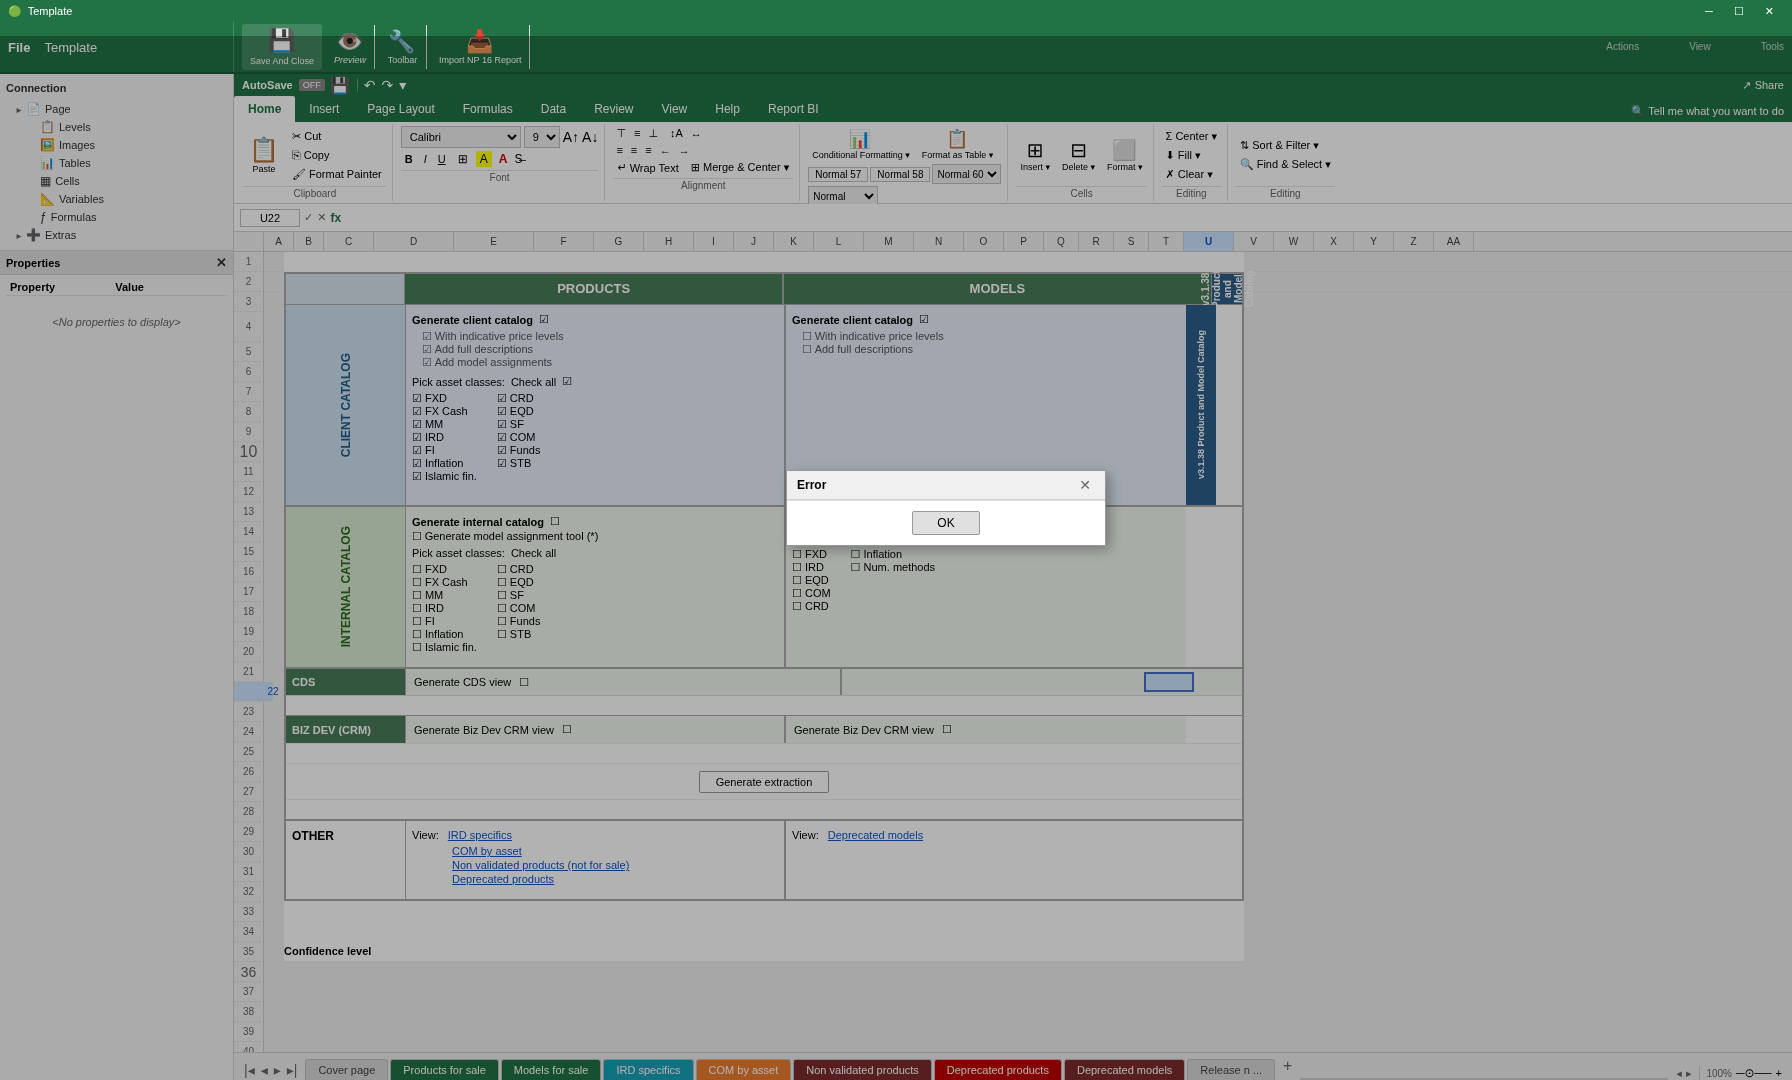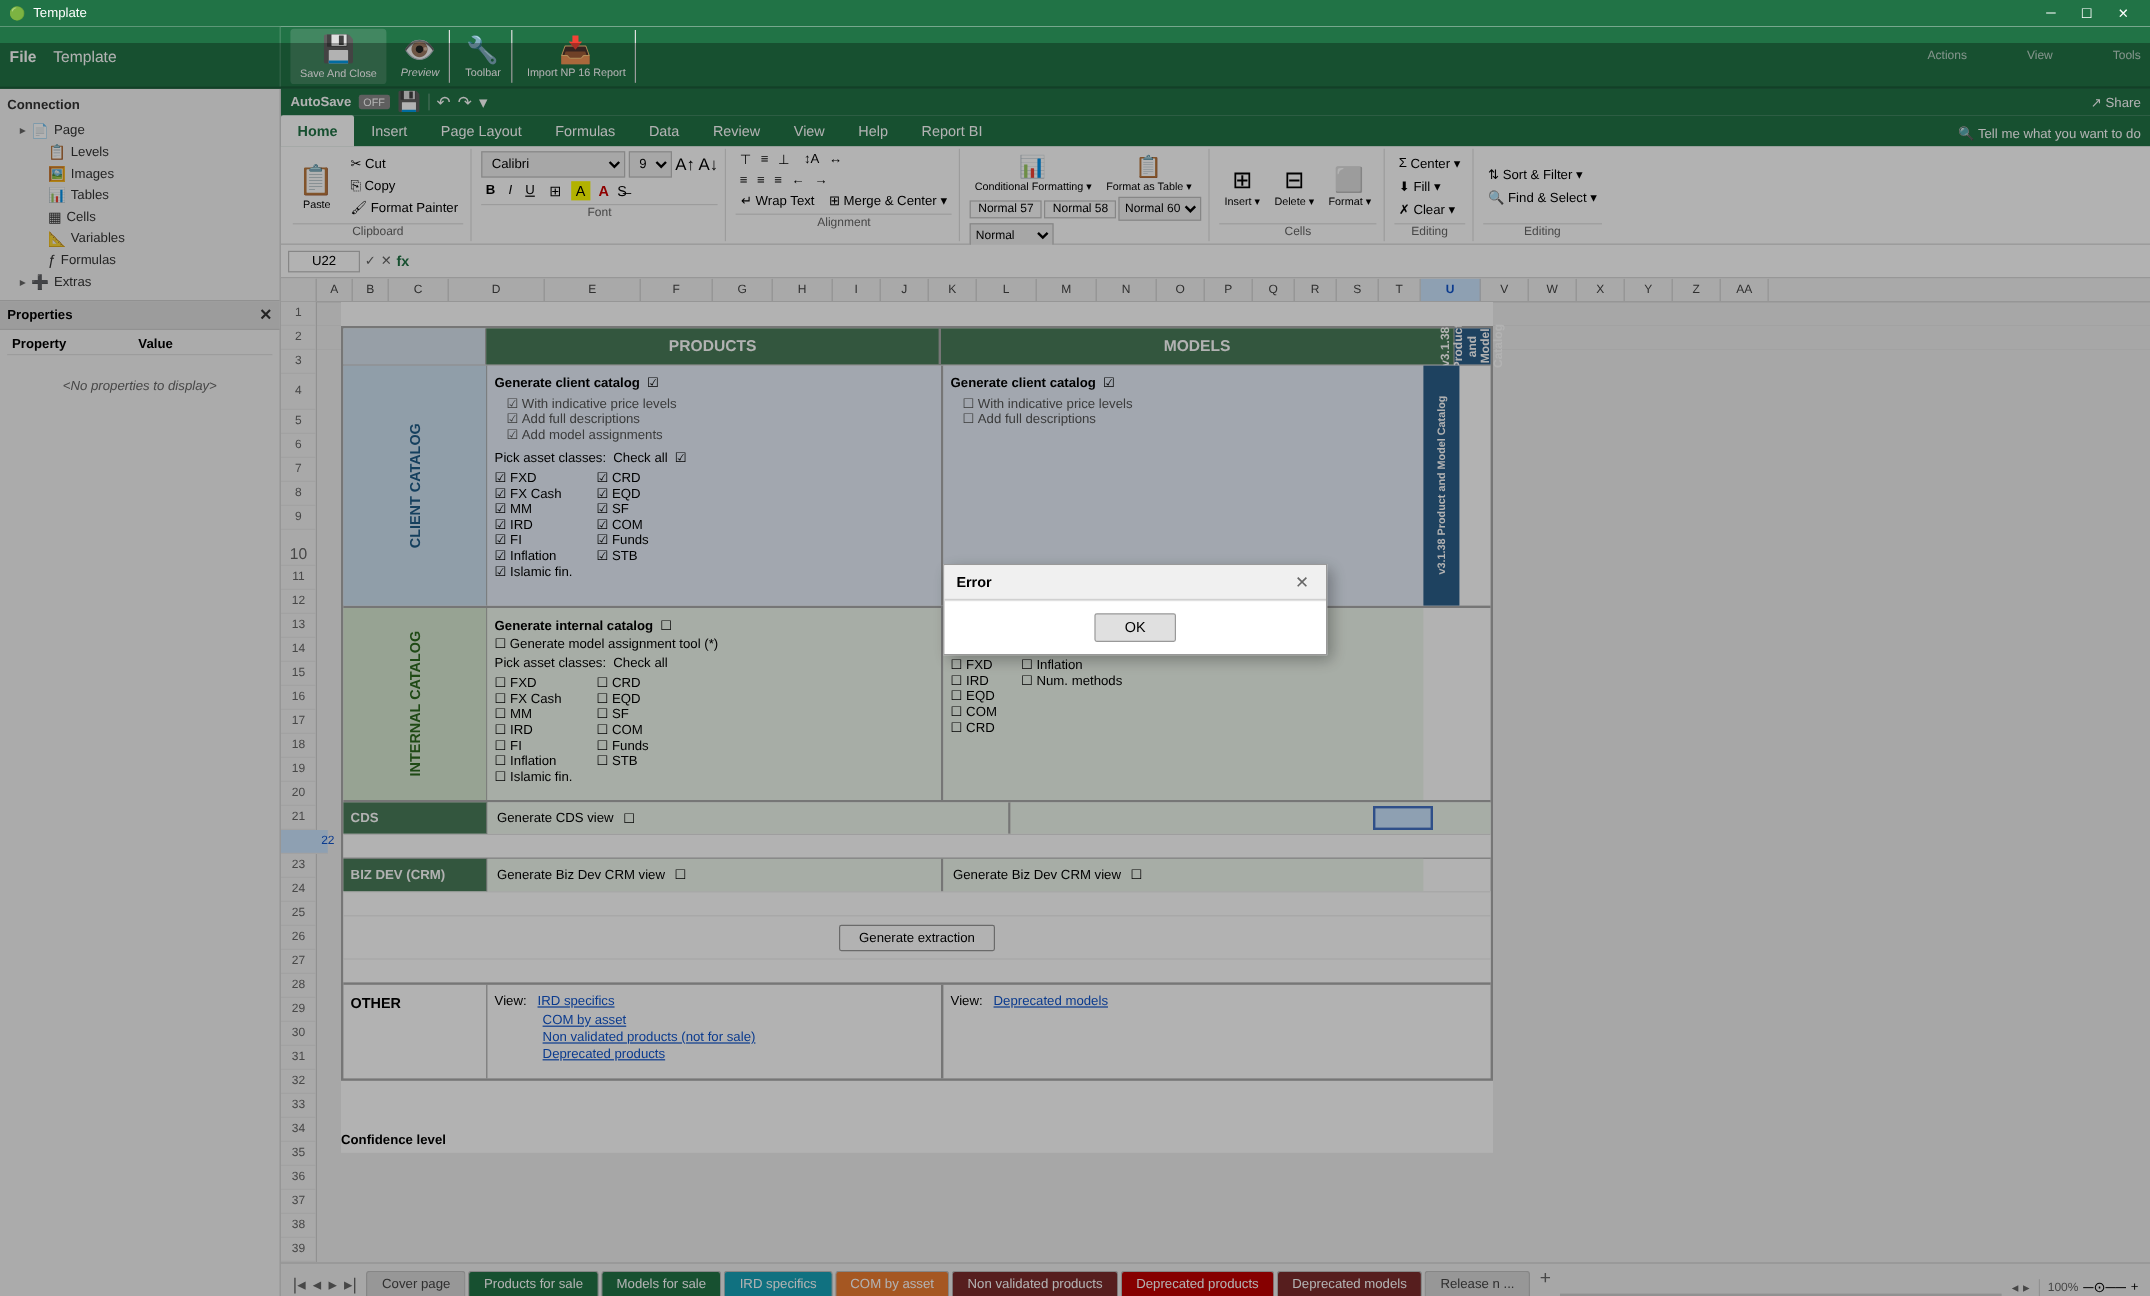--- a/index.html
+++ b/index.html
@@ -405,21 +405,21 @@
         <div style="width:30px; background:#f2f2f2; border-right:1px solid #d0d0d0; flex-shrink:0;">
           <div style="height:20px; display:flex; align-items:center; justify-content:center; font-size:10px; color:#666; border-bottom:1px solid #e8e8e8;">1</div>
           <div style="height:20px; display:flex; align-items:center; justify-content:center; font-size:10px; color:#666; border-bottom:1px solid #e8e8e8;">2</div>
           <div style="height:20px; display:flex; align-items:center; justify-content:center; font-size:10px; color:#666; border-bottom:1px solid #e8e8e8;">3</div>
           <div style="height:30px; display:flex; align-items:center; justify-content:center; font-size:10px; color:#666; border-bottom:1px solid #e8e8e8;">4</div>
           <div style="height:20px; display:flex; align-items:center; justify-content:center; font-size:10px; color:#666; border-bottom:1px solid #e8e8e8;">5</div>
           <div style="height:20px; display:flex; align-items:center; justify-content:center; font-size:10px; color:#666; border-bottom:1px solid #e8e8e8;">6</div>
           <div style="height:20px; display:flex; align-items:center; justify-content:center; font-size:10px; color:#666; border-bottom:1px solid #e8e8e8;">7</div>
           <div style="height:20px; display:flex; align-items:center; justify-content:center; font-size:10px; color:#666; border-bottom:1px solid #e8e8e8;">8</div>
           <div style="height:20px; display:flex; align-items:center; justify-content:center; font-size:10px; color:#666; border-bottom:1px solid #e8e8e8;">9</div>
-          <div style="height:20px; display:flex; align-items:center; justify-content:center; font-size:13px; color:#666; border-bottom:1px solid #e8e8e8;margin-top:10px;">10</div>
+          <div style="height:20px; display:flex; align-items:center; justify-content:center; font-size:16px; color:#666; border-bottom:1px solid #e8e8e8;">10</div>
           <div style="height:20px; display:flex; align-items:center; justify-content:center; font-size:10px; color:#666; border-bottom:1px solid #e8e8e8;">11</div>
           <div style="height:20px; display:flex; align-items:center; justify-content:center; font-size:10px; color:#666; border-bottom:1px solid #e8e8e8;">12</div>
           <div style="height:20px; display:flex; align-items:center; justify-content:center; font-size:10px; color:#666; border-bottom:1px solid #e8e8e8;">13</div>
           <div style="height:20px; display:flex; align-items:center; justify-content:center; font-size:10px; color:#666; border-bottom:1px solid #e8e8e8;">14</div>
           <div style="height:20px; display:flex; align-items:center; justify-content:center; font-size:10px; color:#666; border-bottom:1px solid #e8e8e8;">15</div>
           <div style="height:20px; display:flex; align-items:center; justify-content:center; font-size:10px; color:#666; border-bottom:1px solid #e8e8e8;">16</div>
           <div style="height:20px; display:flex; align-items:center; justify-content:center; font-size:10px; color:#666; border-bottom:1px solid #e8e8e8;">17</div>
           <div style="height:20px; display:flex; align-items:center; justify-content:center; font-size:10px; color:#666; border-bottom:1px solid #e8e8e8;">18</div>
           <div style="height:20px; display:flex; align-items:center; justify-content:center; font-size:10px; color:#666; border-bottom:1px solid #e8e8e8;">19</div>
           <div style="height:20px; display:flex; align-items:center; justify-content:center; font-size:10px; color:#666; border-bottom:1px solid #e8e8e8;">20</div>
@@ -431,21 +431,21 @@
           <div style="height:20px; display:flex; align-items:center; justify-content:center; font-size:10px; color:#666; border-bottom:1px solid #e8e8e8;">26</div>
           <div style="height:20px; display:flex; align-items:center; justify-content:center; font-size:10px; color:#666; border-bottom:1px solid #e8e8e8;">27</div>
           <div style="height:20px; display:flex; align-items:center; justify-content:center; font-size:10px; color:#666; border-bottom:1px solid #e8e8e8;">28</div>
           <div style="height:20px; display:flex; align-items:center; justify-content:center; font-size:10px; color:#666; border-bottom:1px solid #e8e8e8;">29</div>
           <div style="height:20px; display:flex; align-items:center; justify-content:center; font-size:10px; color:#666; border-bottom:1px solid #e8e8e8;">30</div>
           <div style="height:20px; display:flex; align-items:center; justify-content:center; font-size:10px; color:#666; border-bottom:1px solid #e8e8e8;">31</div>
           <div style="height:20px; display:flex; align-items:center; justify-content:center; font-size:10px; color:#666; border-bottom:1px solid #e8e8e8;">32</div>
           <div style="height:20px; display:flex; align-items:center; justify-content:center; font-size:10px; color:#666; border-bottom:1px solid #e8e8e8;">33</div>
           <div style="height:20px; display:flex; align-items:center; justify-content:center; font-size:10px; color:#666; border-bottom:1px solid #e8e8e8;">34</div>
           <div style="height:20px; display:flex; align-items:center; justify-content:center; font-size:10px; color:#666; border-bottom:1px solid #e8e8e8;">35</div>
-          <div style="height:20px; display:flex; align-items:center; justify-content:center; font-size:10px; color:#666; border-bottom:1px solid #e8e8e8;">36</div>
+          <div style="height:20px; display:flex; align-items:center; justify-content:center; font-size:14px; color:#666; border-bottom:1px solid #e8e8e8;">36</div>
           <div style="height:20px; display:flex; align-items:center; justify-content:center; font-size:10px; color:#666; border-bottom:1px solid #e8e8e8;">37</div>
           <div style="height:20px; display:flex; align-items:center; justify-content:center; font-size:10px; color:#666; border-bottom:1px solid #e8e8e8;">38</div>
           <div style="height:20px; display:flex; align-items:center; justify-content:center; font-size:10px; color:#666; border-bottom:1px solid #e8e8e8;">39</div>
           <div style="height:20px; display:flex; align-items:center; justify-content:center; font-size:10px; color:#666; border-bottom:1px solid #e8e8e8;">40</div>
 
         </div>
 
         <div style="flex:1; position:relative; min-width:1000px;">
 
           <div style="height:20px; display:flex; border-bottom:1px solid #e8e8e8;"></div>

